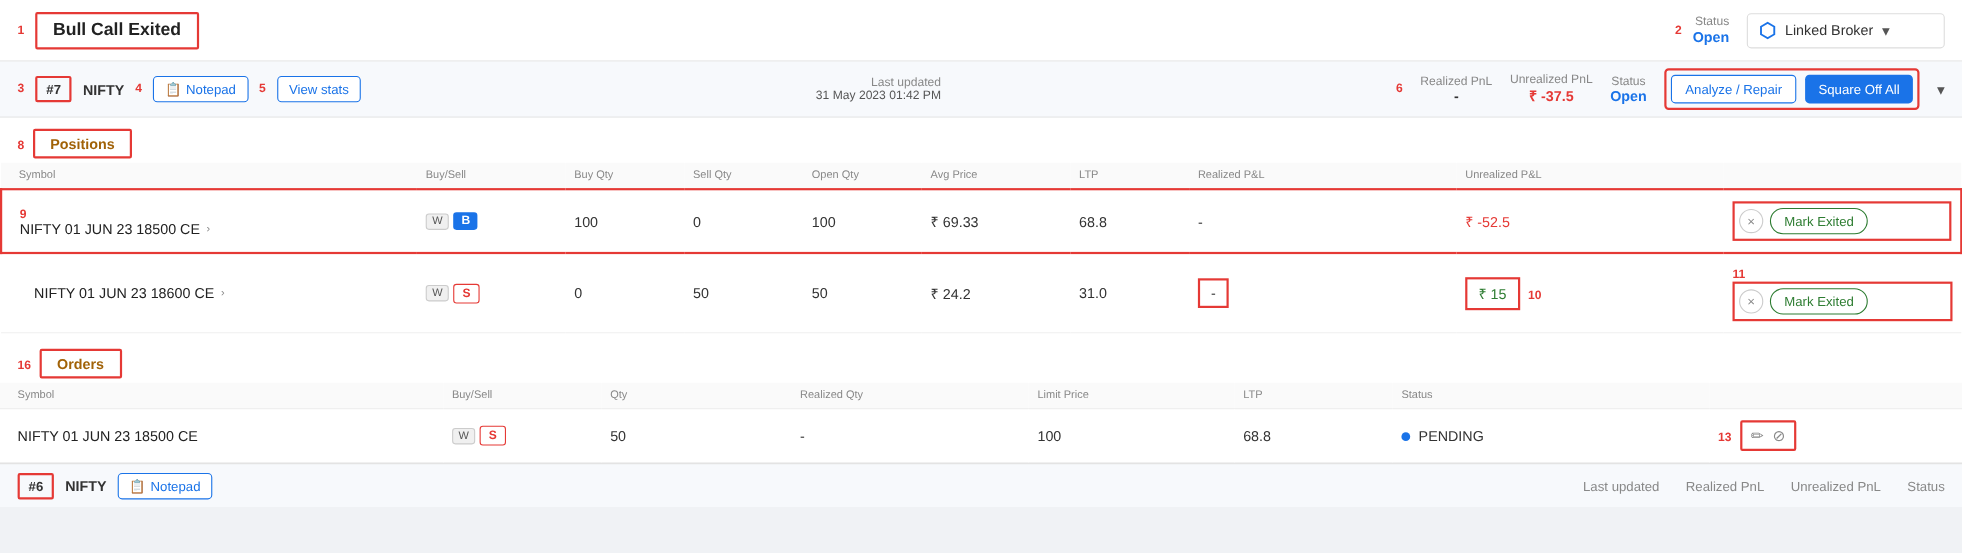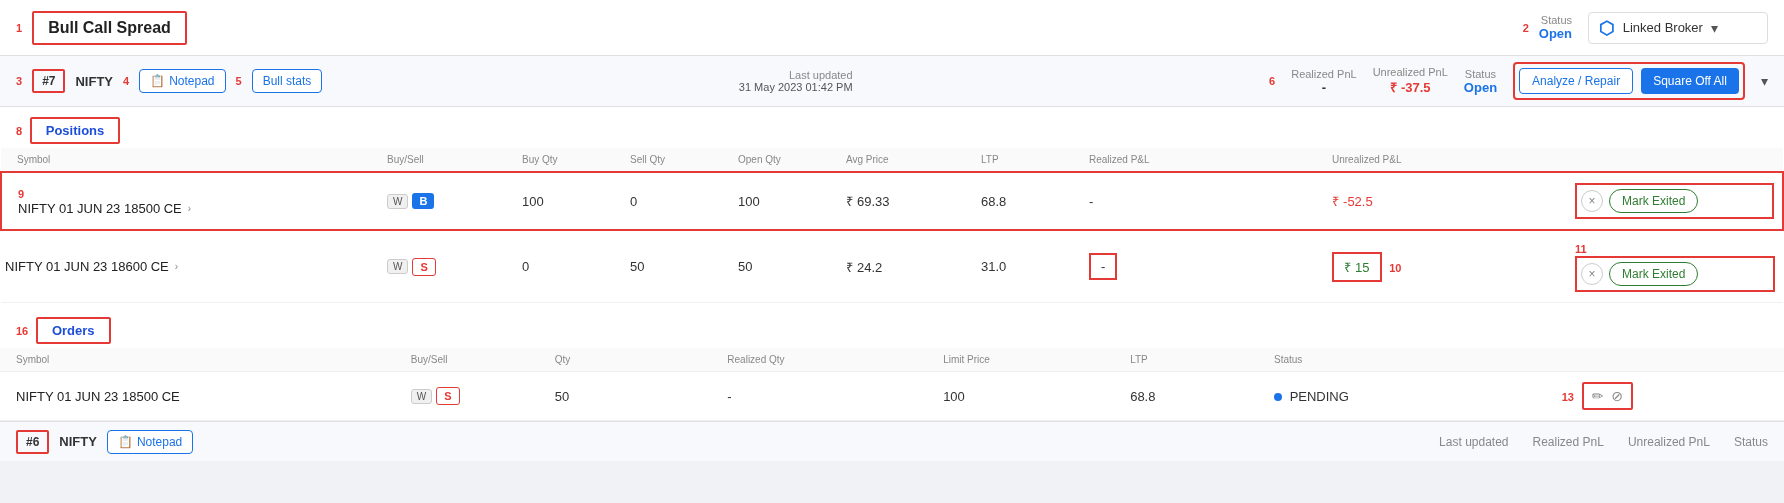--- a/index.html
+++ b/index.html
@@ -69,21 +69,21 @@
     }
     .chevron-right-btn { background: none; border: none; cursor: pointer; font-size: 14px; color: #555; }
 
     
     .section-header {
       padding: 8px 16px;
       background: #fff;
     }
     .section-title {
       display: inline-block; border: 2px solid #e53935; padding: 4px 14px;
-      font-size: 13px; font-weight: bold; color: #1d4ed8; border-radius: 2px;
+      font-size: 13px; font-weight: bold; color: #a16207; border-radius: 2px;
     }
 
     
     .positions-table, .orders-table { width: 100%; border-collapse: collapse; }
     .positions-table th, .orders-table th {
       font-size: 10px; color: #888; font-weight: 500; text-align: left;
       padding: 6px 8px; border-bottom: 1px solid #eee; background: #fafafa;
     }
     .positions-table td, .orders-table td {
       font-size: 13px; color: #333; padding: 10px 8px; border-bottom: 1px solid #f0f0f0;
@@ -154,21 +154,21 @@
     .col-o-actions { width: 160px; }
   </style>
 </head>
 <body>
 
 <div class="main-container">
 
   <div class="header-row">
     <div style="display:flex;align-items:center;gap:8px;">
       <span style="color:#e53935;font-size:11px;font-weight:bold;margin-right:2px;">1</span>
-      <div class="strategy-title">Bull Call Spread</div>
+      <div class="strategy-title">Bull Call Exited</div>
     </div>
 
     <div class="header-right">
       <span style="color:#e53935;font-size:11px;font-weight:bold;">2</span>
       <div class="status-badge-container">
         <span class="status-label">Status</span>
         <span class="status-value">Open</span>
       </div>
       <div class="broker-section">
         <span class="broker-icon">⬡</span>
@@ -183,21 +183,21 @@
       <span style="color:#e53935;font-size:11px;font-weight:bold;">3</span>
       <div class="tag-num" style="border:2px solid #e53935;">#7</div>
       <span class="tag-nifty">NIFTY</span>
       <span style="color:#e53935;font-size:11px;font-weight:bold;">4</span>
       <button class="notepad-btn">
         <span>📋</span>
         <span>Notepad</span>
       </button>
       <span style="color:#e53935;font-size:11px;font-weight:bold;">5</span>
       <button class="viewstats-btn">
-        <span>Bull stats</span>
+        <span>View stats</span>
       </button>
     </div>
 
     <div class="sub-header-center">
       <span class="last-updated-label">Last updated</span>
       <span class="last-updated-value">31 May 2023 01:42 PM</span>
     </div>
 
     <div class="sub-header-right">
       <span style="color:#e53935;font-size:11px;font-weight:bold;">6</span>
@@ -268,21 +268,21 @@
         </td>
         <td class="col-actions">
           <div class="mark-exited-box">
             <button class="x-btn">×</button>
             <button class="mark-exited-btn">Mark Exited</button>
           </div>
         </td>
       </tr>
 
       <tr>
-        <td class="col-symbol" style="padding-left:4px;">
+        <td class="col-symbol" style="padding-left:30px;">
           <div class="symbol-cell">
             <span class="symbol-text">NIFTY 01 JUN 23 18600 CE</span>
             <span class="chevron-small">›</span>
           </div>
         </td>
         <td class="col-buysell">
           <div style="display:flex;gap:4px;align-items:center;">
             <span class="w-badge">W</span>
             <span class="s-badge">S</span>
           </div>

